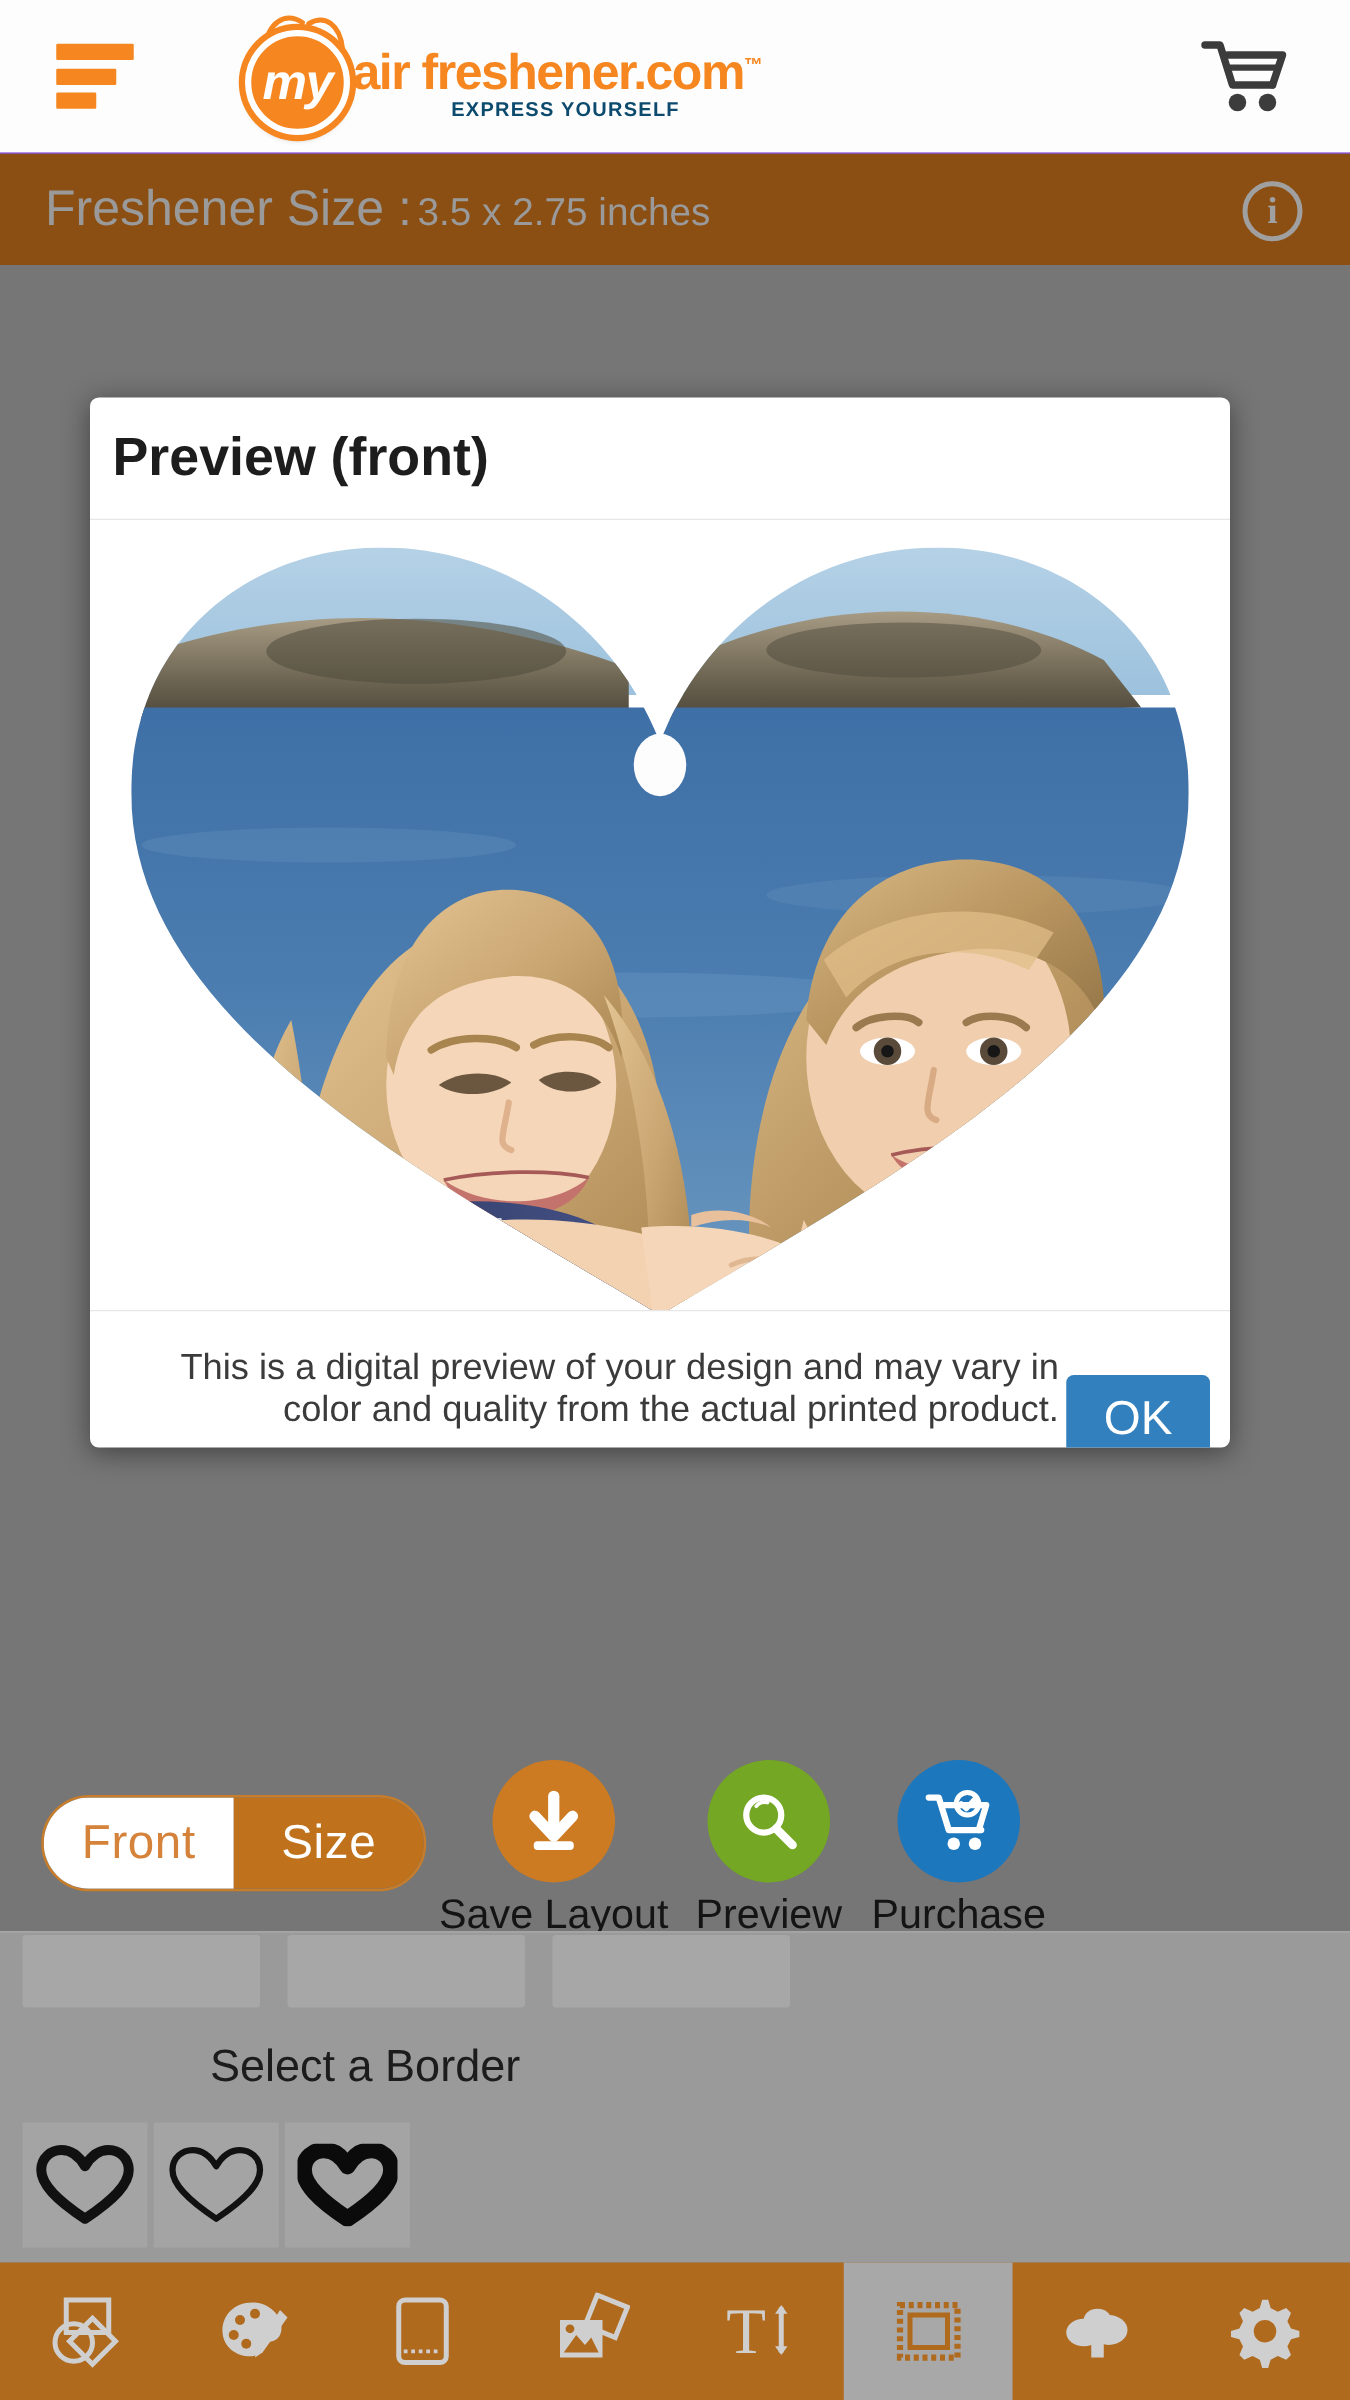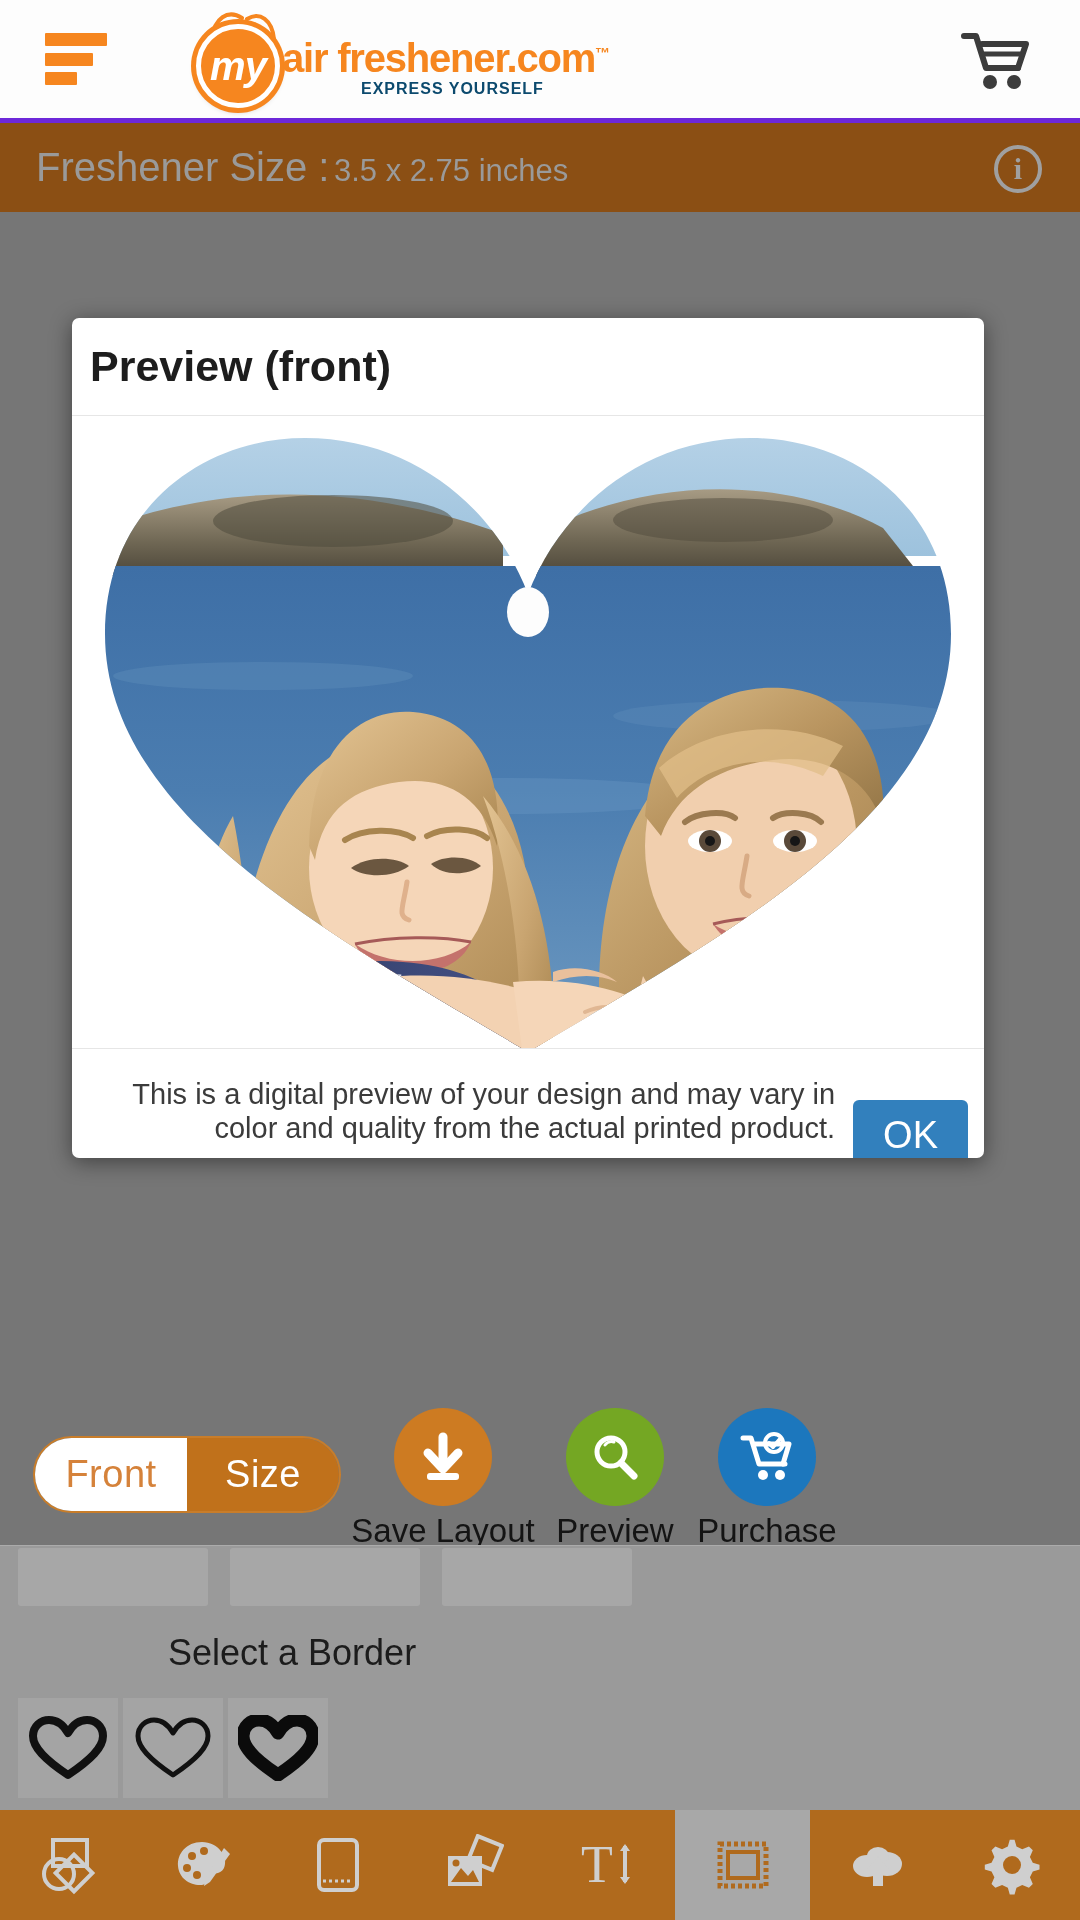--- a/index.html
+++ b/index.html
@@ -14,21 +14,21 @@
     width: 1080px; height: 1920px;
     background: #8a8a8a;
   }
 
   
   .header {
     position: absolute; left: 0; top: 0;
     width: 1080px; height: 123px;
     background: #fdfdfd;
     display: flex; align-items: center;
-    border-bottom: 5px solid #6d28d9;
+    border-bottom: 1px solid #6d28d9;
   }
   .hamburger {
     margin-left: 45px;
     width: 62px; height: 52px;
     display: flex; flex-direction: column; justify-content: space-between;
     cursor: pointer;
   }
   .hamburger i { display:block; height: 13px; background: #f6861f; border-radius: 1px; }
   .hamburger i:nth-child(1) { width: 62px; }
   .hamburger i:nth-child(2) { width: 48px; }
@@ -134,21 +134,21 @@
   }
   .preview-heart {
     position: absolute; left: 50%; top: 0px;
     transform: translateX(-50%);
     width: 890px; height: 640px;
   }
   .modal-foot {
     flex: 0 0 110px; height: 110px;
     border-top: 1px solid #e6e6e6;
     display: flex; align-items: center; justify-content: flex-end;
-    padding: 16px 16px 0 30px; gap: 18px;
+    padding: 16px 16px 0 30px; gap: 6px;
   }
   .disclaimer {
     flex: 1 1 auto;
     font-size: 29px; line-height: 1.16;
     color: #3b3b3b; text-align: right;
   }
   .ok-btn {
     flex: 0 0 auto;
     background: #3280bd; color: #fff;
     font-size: 38px; font-weight: normal;

